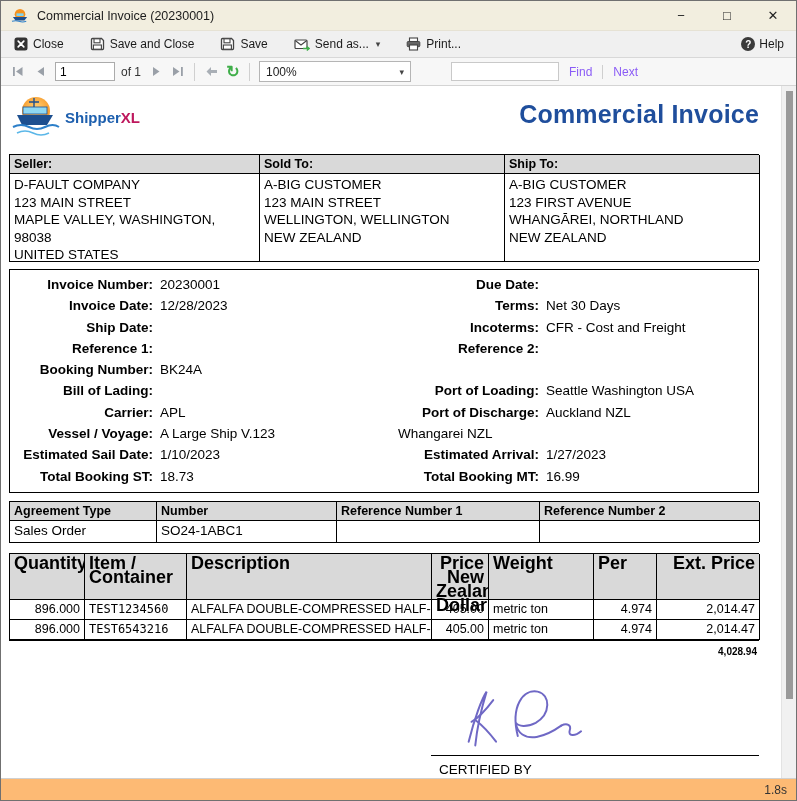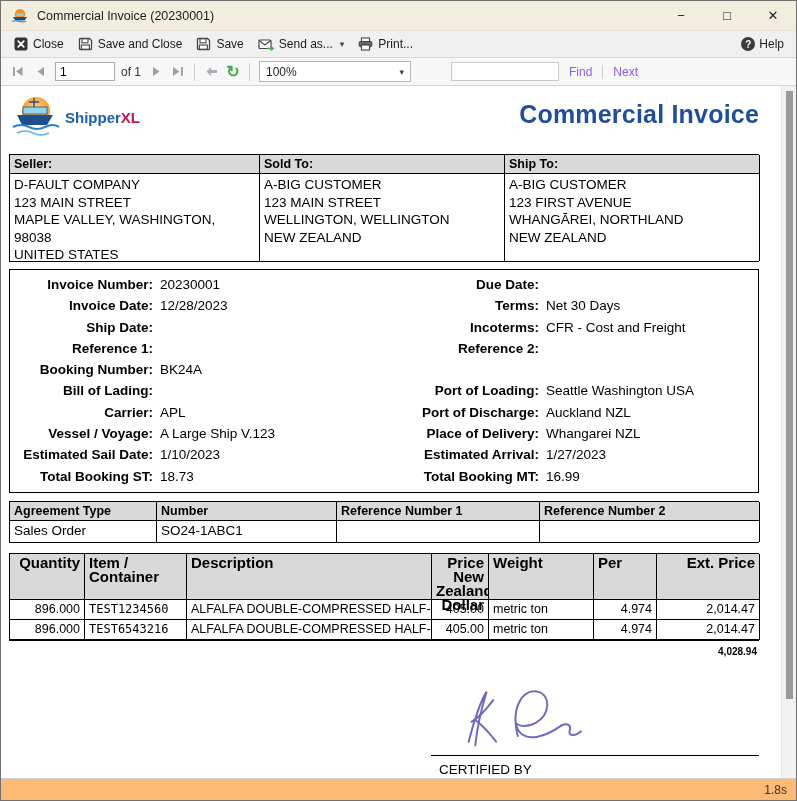--- a/index.html
+++ b/index.html
@@ -14,21 +14,21 @@
     border-bottom:1px solid #e6e2d4;
   }
   .titlebar .app-icon { margin:0 8px 0 10px; width:18px; height:16px; }
   .titlebar .title { font-size:12.5px; color:#1b1b1b; }
   .win-controls { margin-left:auto; display:flex; height:100%; }
   .win-btn { width:46px; height:100%; display:flex; align-items:center; justify-content:center;
              font-size:13px; color:#222; cursor:default; }
   
   .toolbar {
     height:27px; background:#f0f0f0; border-bottom:1px solid #d8d8d8;
-    display:flex; align-items:center; padding:0 6px; font-size:12px; color:#1b1b1b;
+    display:flex; align-items:center; padding:0 6px; font-size:12px; color:#1b1b1b;gap:12px;
   }
   .tbtn { display:flex; align-items:center; gap:5px; padding:3px 7px; border-radius:2px; }
   .tbtn svg { display:block; }
   .caret { font-size:9px; color:#444; margin-left:2px; }
   .help-btn { margin-left:auto; display:flex; align-items:center; gap:4px; padding:3px 6px; }
   .help-circle { width:14px; height:14px; border-radius:50%; background:#3a3a3a; color:#fff;
                  font-size:10px; font-weight:bold; display:flex; align-items:center; justify-content:center; }
   
   .navbar {
     height:28px; background:#f7f7f7; border-bottom:1px solid #d4d4d4;
@@ -73,21 +73,21 @@
   .dvalue { text-align:left; white-space:nowrap; }
   
   .agreement { display:grid; grid-template-columns:147px 180px 203px 220px; margin-top:8px;
                border:1px solid #000; border-right:none; }
   .ag-h { background:#d9d9d9; font-weight:bold; font-size:12.5px; padding:2px 4px; height:19px;
           border-right:1px solid #000; border-bottom:1px solid #000; }
   .ag-c { font-size:13.5px; padding:2px 4px; height:21px; border-right:1px solid #000; }
   
   .items { display:grid; grid-template-columns:75px 102px 245px 57px 105px 63px 103px; margin-top:10px;
            border:1px solid #000; border-right:none; }
-  .it-h { background:#d9d9d9; font-weight:bold; font-size:15px; padding:2px 4px; height:46px;
+  .it-h { background:#d9d9d9; font-weight:bold; font-size:18px; padding:2px 4px; height:46px;
           border-right:1px solid #000; border-bottom:1px solid #000; line-height:14px; }
   .it-c { font-size:12.5px; padding:2px 4px; height:20px; border-right:1px solid #000;
           border-bottom:1px solid #000; white-space:nowrap; overflow:hidden; }
   .ra { text-align:right; }
   .mono { font-family:"DejaVu Sans Mono", monospace; font-size:12px; }
   .items-total { text-align:right; font-weight:bold; font-size:10px; padding-right:2px; margin-top:5px; }
   
   .sig-block { margin-top:28px; margin-left:422px; width:328px; }
   .sig-svg { display:block; margin-left:10px; }
   .sig-line { border-top:1px solid #000; margin-top:2px; }
@@ -303,21 +303,20 @@
         </div>
         <div class="drow">
           <span class="dlabel">Carrier:</span>
           <span class="dvalue">APL</span>
           <span class="dlabel">Port of Discharge:</span>
           <span class="dvalue">Auckland NZL</span>
         </div>
         <div class="drow">
           <span class="dlabel">Vessel / Voyage:</span>
           <span class="dvalue">A Large Ship V.123</span>
-          <span class="dlabel">Place of Delivery:</span>
           <span class="dvalue">Whangarei NZL</span>
         </div>
         <div class="drow">
           <span class="dlabel">Estimated Sail Date:</span>
           <span class="dvalue">1/10/2023</span>
           <span class="dlabel">Estimated Arrival:</span>
           <span class="dvalue">1/27/2023</span>
         </div>
         <div class="drow">
           <span class="dlabel">Total Booking ST:</span>

